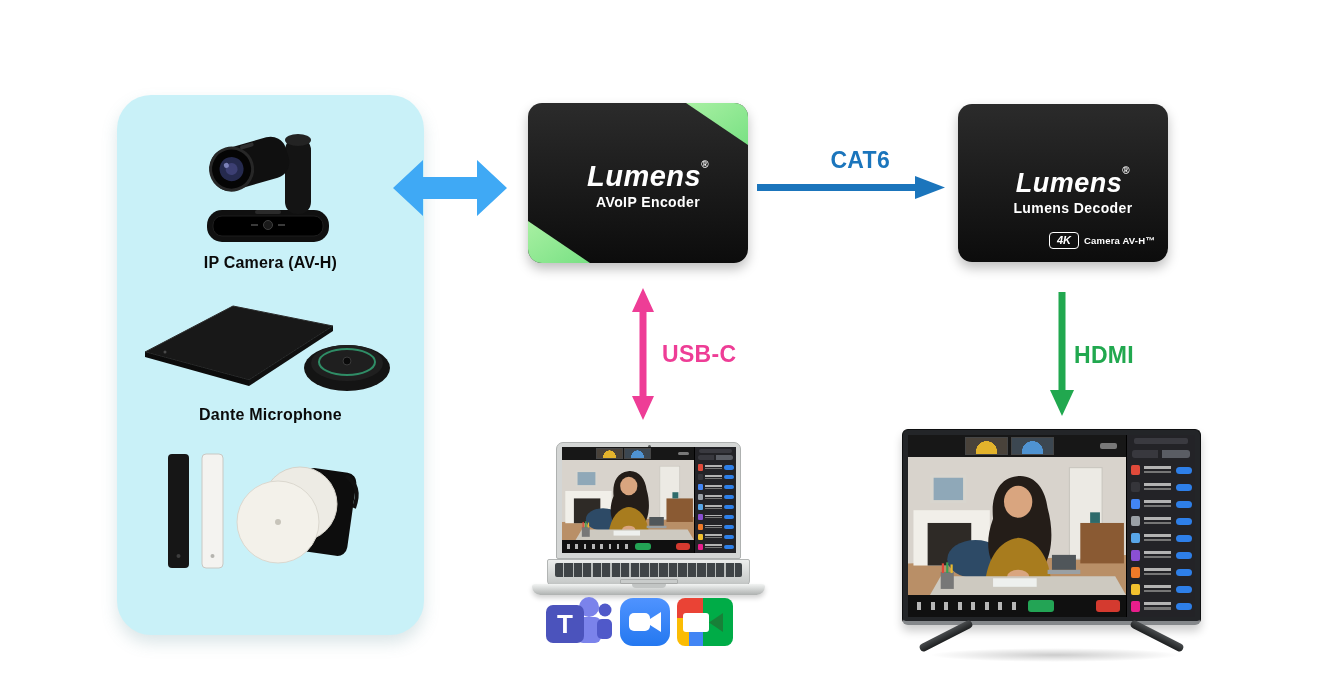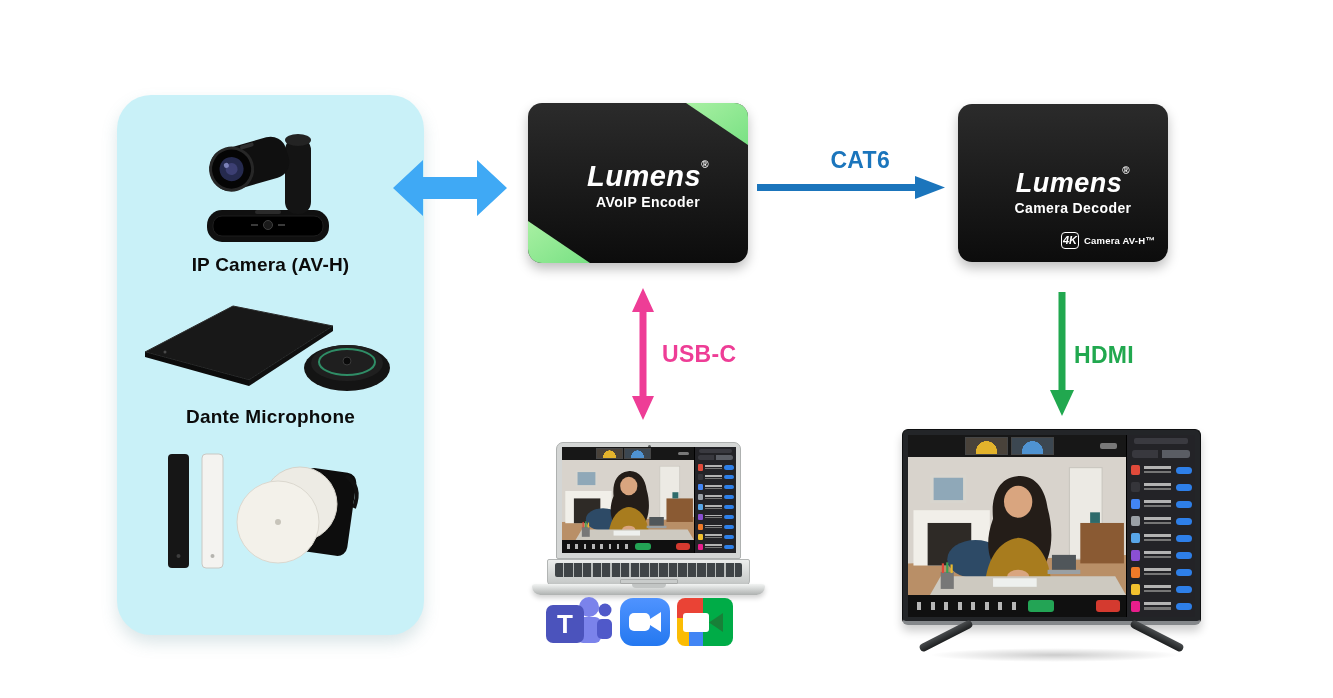--- a/index.html
+++ b/index.html
@@ -3,40 +3,40 @@
 <meta charset="utf-8">
 <style>
   html,body{margin:0;padding:0;background:#ffffff;}
   #stage{position:relative;width:1333px;height:698px;background:#ffffff;overflow:hidden;
          font-family:"Liberation Sans",sans-serif;}
 
   
   .panel{position:absolute;left:117px;top:95px;width:307px;height:540px;border-radius:34px;
          background:#c9f1f8;box-shadow:0 8px 16px rgba(90,140,150,.22);}
   .panel-label{position:absolute;left:117px;width:307px;text-align:center;
-               font-size:19px;font-weight:bold;color:#0b0b0b;letter-spacing:.2px;}
+               font-size:16px;font-weight:bold;color:#0b0b0b;letter-spacing:.2px;}
   .dev{position:absolute;}
 
   
   .arrow-svg{position:absolute;}
   .conn-label{position:absolute;font-size:23px;font-weight:bold;letter-spacing:.3px;}
   .lbl-cat6{color:#1b75bc;}
   .lbl-usbc{color:#ee3d96;}
   .lbl-hdmi{color:#21a84f;}
 
   
   .device-box{position:absolute;background:linear-gradient(#2b2b2b,#0c0c0c);
               border-radius:14px;overflow:hidden;box-shadow:0 6px 12px rgba(0,0,0,.25);}
   .corner-svg{position:absolute;inset:0;width:100%;height:100%;}
   .dev-text{position:absolute;left:0;right:0;text-align:center;color:#ffffff;margin-left:20px;}
   .brand{font-size:29px;font-weight:800;font-style:italic;letter-spacing:.5px;line-height:1;}
   .brand sup{font-size:10px;font-style:normal;vertical-align:18px;}
   .model{font-size:14px;font-weight:bold;letter-spacing:.4px;margin-top:3px;}
   .badge{position:absolute;right:13px;bottom:13px;display:flex;align-items:center;gap:5px;color:#fff;}
-  .badge-4k{border:1.5px solid #fff;border-radius:4px;padding:0px 1px;font-size:11px;
+  .badge-4k{border:1.5px solid #fff;border-radius:4px;padding:0px 7px;font-size:11px;
             font-weight:800;font-style:italic;line-height:15px;}
   .badge-dante{font-size:9.5px;font-weight:600;letter-spacing:.2px;}
 
   
   .conf{position:absolute;background:#0a0a0a;overflow:hidden;}
   .conf-top{position:absolute;left:0;top:0;width:76%;height:12%;background:#171717;}
   .thumb{position:absolute;top:9%;height:82%;width:20%;box-sizing:border-box;border:1px solid #454545;}
   .thumb-a{left:26%;background:radial-gradient(circle at 50% 85%,#e3b32c 0 42%,#49423a 43%);}
   .thumb-b{left:47%;background:radial-gradient(circle at 50% 85%,#4f93d2 0 42%,#3c4751 43%);}
   .top-hint{position:absolute;right:4%;top:36%;width:8%;height:26%;background:#8a8a8a;border-radius:2px;opacity:.85;}
@@ -166,21 +166,21 @@
 
   <div class="conn-label lbl-cat6" style="left:800px;top:147px;width:90px;text-align:right">CAT6</div>
   <svg class="arrow-svg" style="left:757px;top:175px" width="188" height="24" viewBox="0 0 188 24">
     <rect x="0" y="9" width="160" height="7" fill="#1b75bc"></rect>
     <polygon points="158,1 188,12.5 158,24" fill="#1b75bc"></polygon>
   </svg>
 
   <div class="device-box" style="left:958px;top:104px;width:210px;height:158px">
     <div class="dev-text" style="top:62px">
       <div class="brand" style="font-size:27px"><span>Lumens</span><sup>®</sup></div>
-      <div class="model">Camera Decoder</div>
+      <div class="model">Lumens Decoder</div>
     </div>
     <div class="badge">
       <span class="badge-4k">4K</span>
       <span class="badge-dante">Camera AV-H™</span>
     </div>
   </div>
 
   <svg class="arrow-svg" style="left:629px;top:288px" width="28" height="132" viewBox="0 0 28 132">
     <polygon fill="#ee3d96" points="14,0 3,24 10.5,24 10.5,108 3,108 14,132 25,108 17.5,108 17.5,24 25,24"></polygon>
   </svg>

